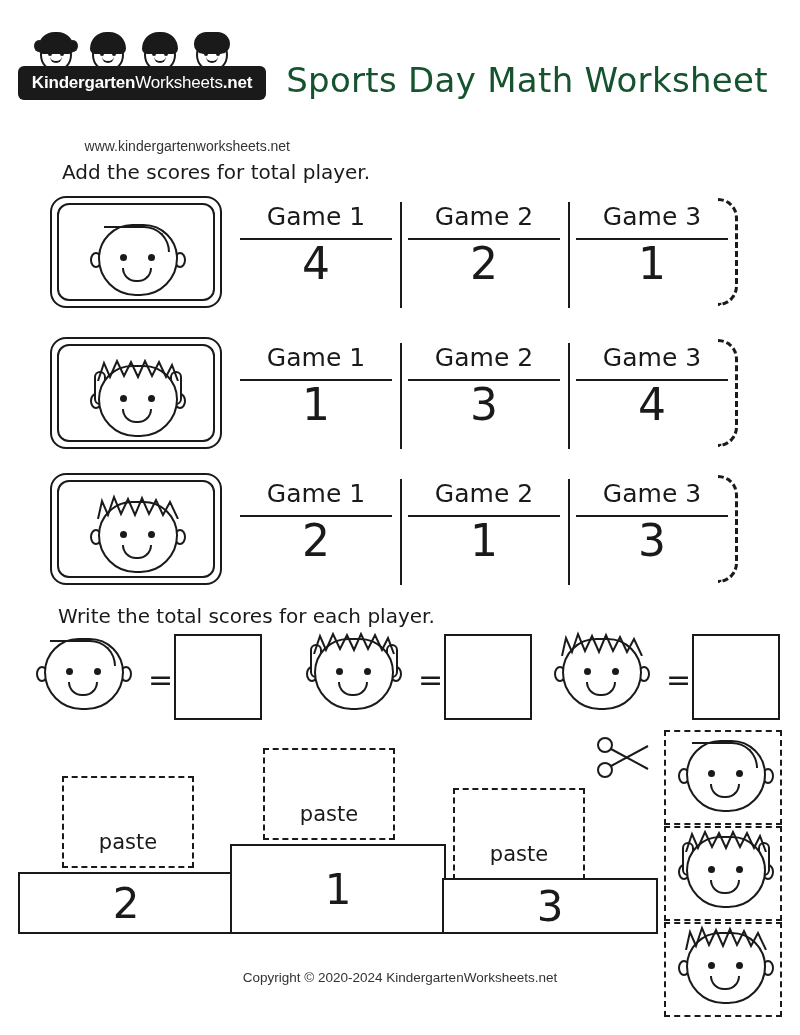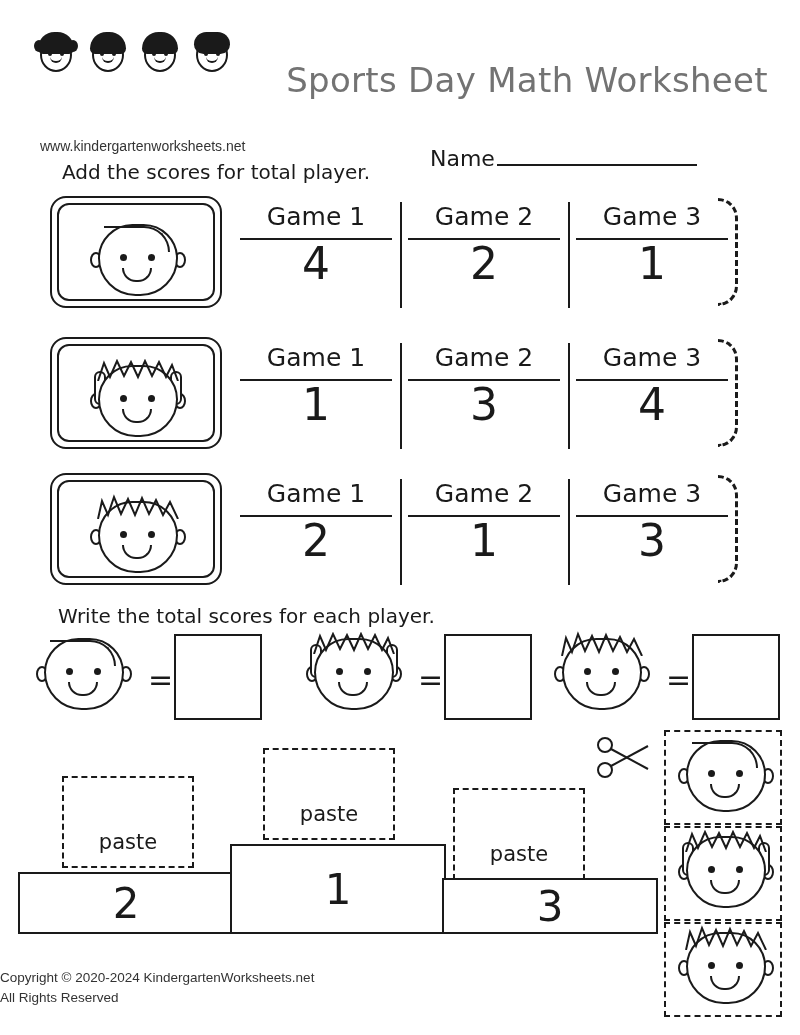--- a/index.html
+++ b/index.html
@@ -112,36 +112,36 @@
     align-items: center;
     justify-content: center;
     white-space: nowrap;
   }
   .logo-bar .thin { font-weight: normal; }
   .site-url {
     position: absolute;
     left: 22px;
     top: 108px;
     width: 250px;
-    text-align: left;
+    text-align: right;
     font-size: 14px;
     color: #333333;
     font-family: "Liberation Sans", sans-serif;
   }
 
   .title {
     position: absolute;
     left: 272px;
     top: 36px;
     width: 510px;
     text-align: center;
     font-size: 34px;
     font-family: "DejaVu Sans", sans-serif;
     font-weight: normal;
-    color: #737373;
+    color: #14532d;
     letter-spacing: 0.3px;
   }
   .name-line {
     position: absolute;
     left: 430px;
     top: 122px;
     font-size: 22px;
     font-family: "DejaVu Sans", sans-serif;
     color: #1a1a1a;
   }
@@ -450,20 +450,21 @@
     width: 56px;
     height: 44px;
   }
 
   
   .footer {
     position: absolute;
     left: 0;
     top: 968px;
     width: 800px;
+    text-align: center;
     font-size: 13.5px;
     color: #333333;
     line-height: 1.45;
     font-family: "Liberation Sans", sans-serif;
   }
 </style>
 </head>
 <body>
 
 <div class="header">
@@ -495,29 +496,31 @@
             <div class="smile"></div>
         </div>
         <div class="kid-head" style="left:156px;">
           <div class="face"></div>
             <div class="hair" style="border-radius:18px 18px 14px 14px;"></div>
           <div class="eye l"></div>
             <div class="eye r"></div>
             <div class="smile"></div>
         </div>
       </div>
+      <div class="logo-bar">
+        <span>Kindergarten</span>
+          <span class="thin">Worksheets</span>
+          <span>.net</span>
+      </div>
     </div>
     <div class="site-url">www.kindergartenworksheets.net</div>
   </div>
 
   <div class="title">Sports Day Math Worksheet</div>
 
-  <div class="name-line">
-    <span>Name</span><span class="blank"></span>
-  </div>
 </div>
 
 <div class="instruction" id="instr1">Add the scores for total player.</div>
 
 <div class="score-row" id="row0">
   <div class="scallop">
     <div class="face-art">
       <div class="ear l"></div>
         <div class="ear r"></div>
       <div class="head"></div>
@@ -745,14 +748,13 @@
         <div class="eye l"></div>
           <div class="eye r"></div>
         <div class="mouth"></div>
       </div>
     </div>
   </div>
 </div>
 
 <div class="footer">
   <div>Copyright © 2020-2024 KindergartenWorksheets.net</div>
-  <div>All Rights Reserved</div>
 </div>
 
 </body></html>

